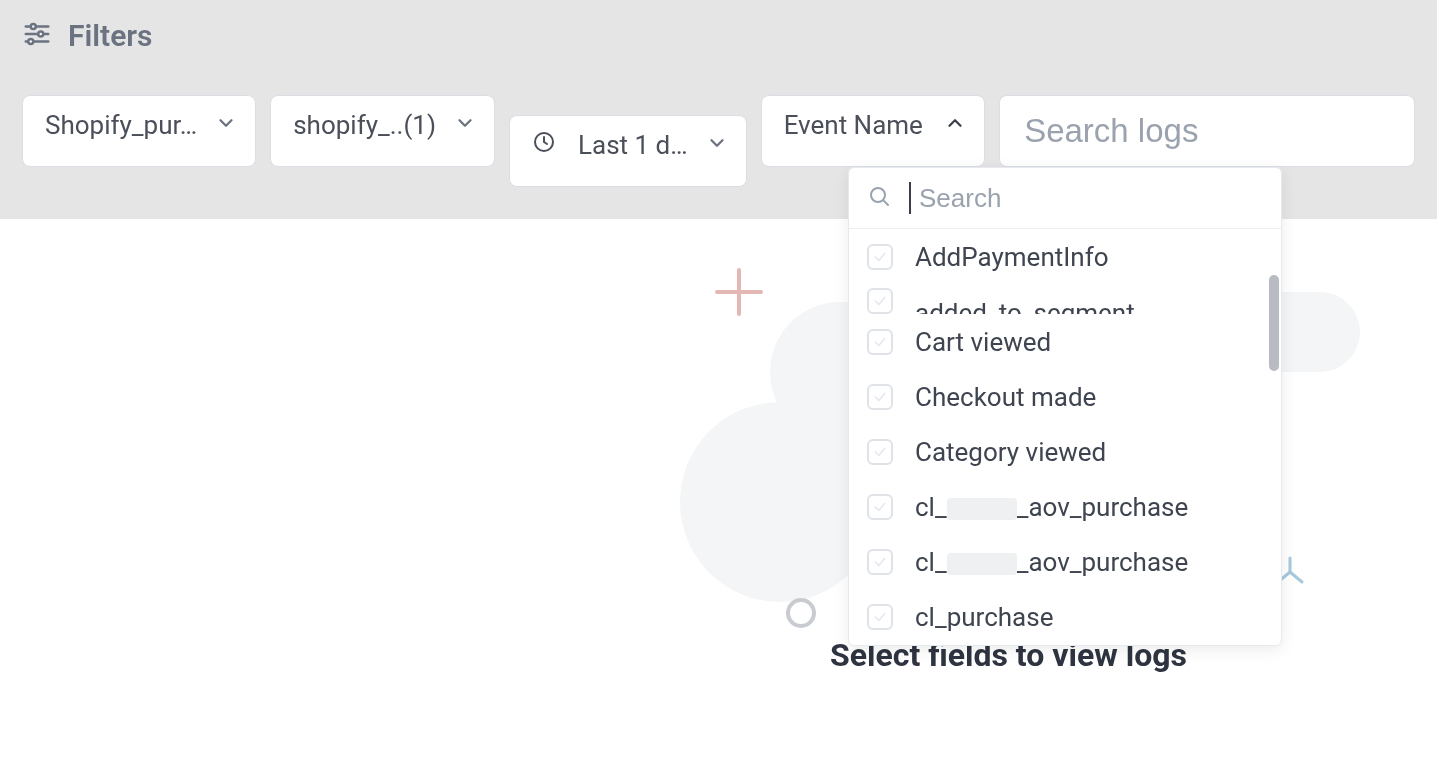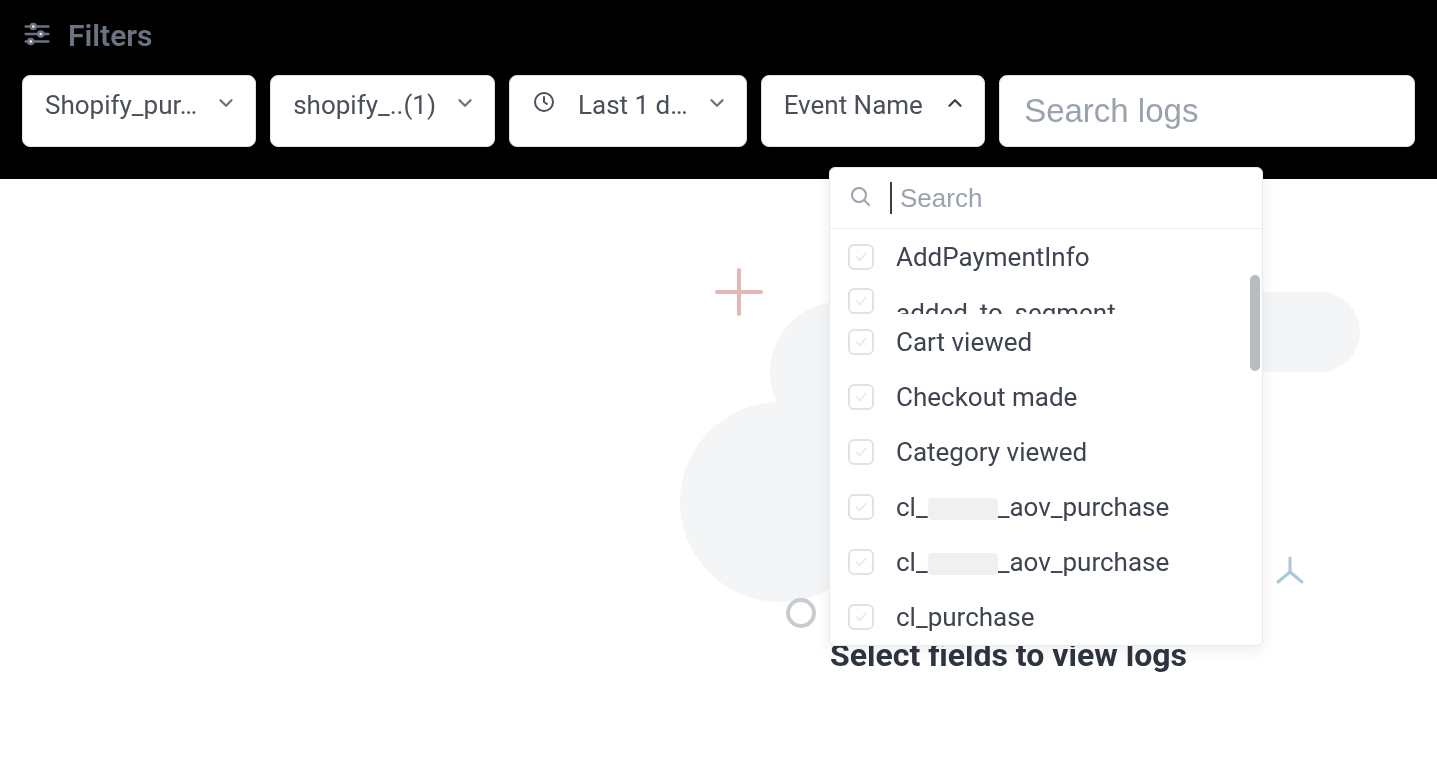--- a/index.html
+++ b/index.html
@@ -6,21 +6,21 @@
   body {
     font-family: -apple-system, BlinkMacSystemFont, "Segoe UI", Roboto, Helvetica, Arial, sans-serif;
     background: #ffffff;
     color: #3a3f4a;
     width: 1437px;
     height: 776px;
     overflow: hidden;
     position: relative;
   }
   .filter-bar {
-    background: #000000;
+    background: #e5e5e5;
     padding: 18px 22px 32px 22px;
   }
   .filters-title-row {
     display: flex;
     align-items: center;
     gap: 16px;
     margin-bottom: 22px;
   }
   .filters-title {
     font-size: 30px;
@@ -50,21 +50,21 @@
     overflow: hidden;
     text-overflow: ellipsis;
     flex: 1 1 auto;
   }
   .select-box .caret {
     flex: 0 0 auto;
     margin-left: 18px;
   }
   .w1 { width: 254px; }
   .w2 { width: 254px; text-align: right; }
-  .w3 { width: 254px; }
+  .w3 { width: 254px; margin-top: 40px; }
   .w4 { width: 254px; }
   .search-box {
     background: #ffffff;
     border: 1px solid #dbdfe5;
     border-left: 1px solid #dbdfe5;
     border-radius: 8px;
     height: 72px;
     flex: 1 1 auto;
     display: flex;
     align-items: center;
@@ -76,21 +76,21 @@
     font-size: 33px;
     width: 100%;
     color: #4a4f59;
   }
   .search-box input::placeholder { color: #9aa2ae; }
   .clock-icon { flex: 0 0 auto; margin-right: 22px; }
 
   
   .dropdown-panel {
     position: absolute;
-    left: 829px;
+    left: 848px;
     top: 167px;
     width: 434px;
     background: #ffffff;
     border: 1px solid #e6e9ed;
     border-radius: 6px;
     box-shadow: 0 4px 16px rgba(0,0,0,0.08);
     z-index: 20;
   }
   .dropdown-search {
     display: flex;

